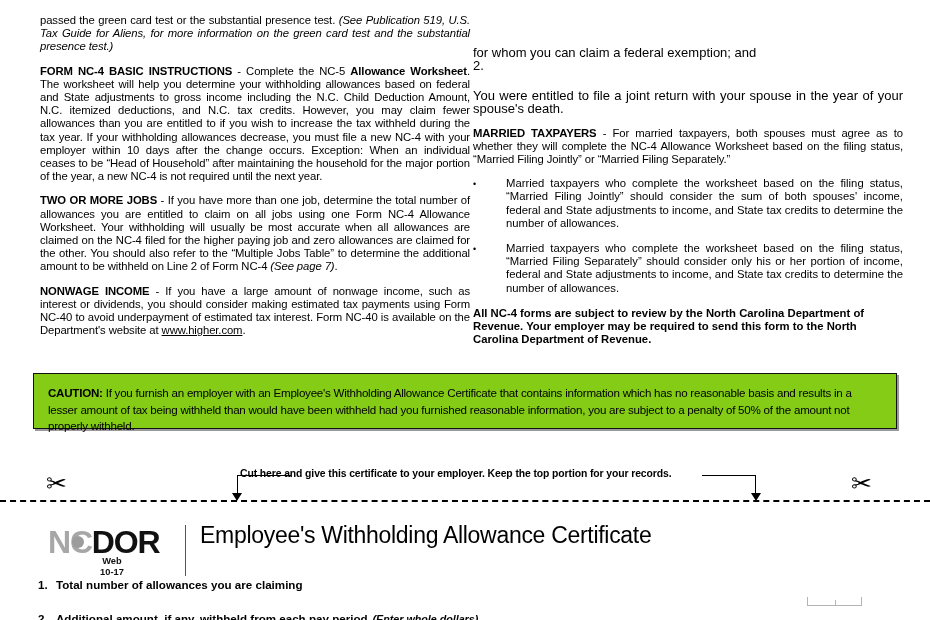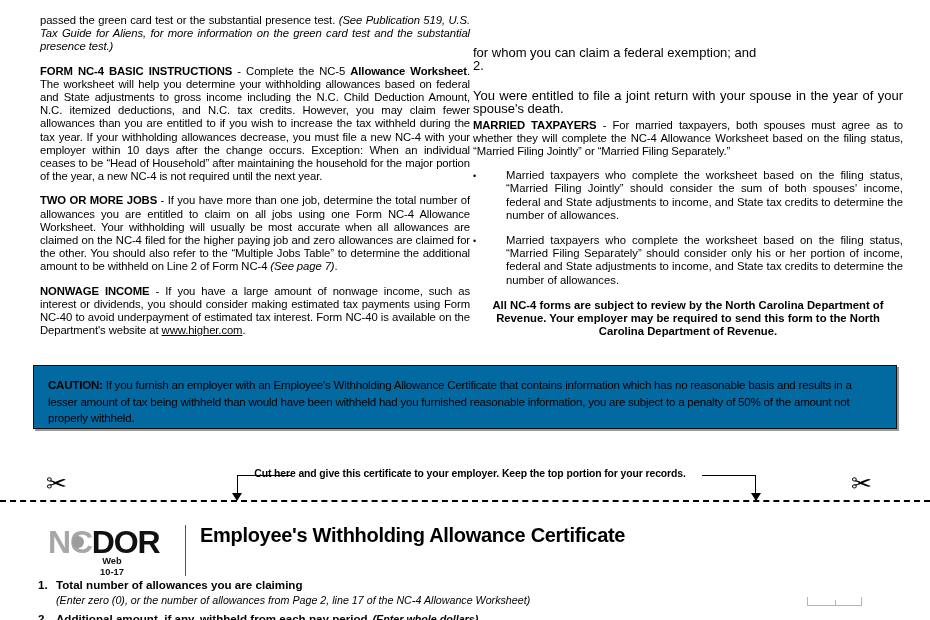--- a/index.html
+++ b/index.html
@@ -81,37 +81,37 @@
   }
   .bulletrow .txt {
     flex: 1 1 auto;
     text-align: justify;
   }
 
   .bold-block {
     font-size: 11.3px;
     line-height: 13.2px;
     font-weight: bold;
-    text-align: center;
+    text-align: left;
   }
 
   .ulink {
     text-decoration: underline;
   }
 
   
   .caution-box {
     position: absolute;
     left: 33px;
-    top: 365px;
+    top: 373px;
     width: 864px;
-    height: 64px;
+    height: 56px;
     border: 1.6px solid #111;
     box-shadow: 2px 2px 0 0 #9a9a9a;
-    background: #0369a1;
+    background: #84cc16;
     box-sizing: border-box;
   }
   .caution-inner {
     padding: 11px 14px 0 14px;
     font-size: 11.6px;
     line-height: 16.5px;
     letter-spacing: -0.25px;
   }
   .caution-inner b { font-weight: bold; }
 
@@ -129,21 +129,20 @@
     top: 38px;
     width: 930px;
     height: 0;
     border-top: 2px dashed #000;
   }
   .cut-text {
     position: absolute;
     left: 240px;
     top: 6px;
     width: 460px;
-    text-align: center;
     font-size: 10.4px;
     font-weight: bold;
     letter-spacing: -0.1px;
   }
   .lead {
     position: absolute;
     top: 13px;
     height: 26px;
     width: 54px;
   }
@@ -233,22 +232,22 @@
     left: 200px;
     top: 524px;
   }
   .form-no {
     font-size: 21px;
     font-weight: bold;
     line-height: 22px;
     letter-spacing: -0.4px;
   }
   .form-name {
-    font-size: 20px;
-    font-weight: bold;
+    font-size: 23px;
+    font-weight: normal;
     line-height: 23px;
     letter-spacing: -0.3px;
   }
 
   
   .formline {
     position: absolute;
     left: 38px;
     width: 860px;
   }
@@ -320,21 +319,21 @@
       <div class="numrow">
         <span class="num"></span>
         <span class="txt">for whom you can claim a federal exemption; and</span>
       </div>
       <div class="numrow">
         <span class="num">2.</span>
         <span class="txt">You were entitled to file a joint return with your spouse in the year of your spouse's death.</span>
       </div>
     </div>
 
-    <p class="para" style="margin-top:3px;"><b>MARRIED TAXPAYERS</b>
+    <p class="para" style="margin-top:11px;"><b>MARRIED TAXPAYERS</b>
       <span>- For married taxpayers, both spouses must agree as to whether they will complete the NC-4 Allowance Worksheet based on the filing status, “Married Filing Jointly” or “Married Filing Separately.”</span></p>
 
     <div class="bulletrow">
       <span class="bul">•</span>
       <span class="txt">Married taxpayers who complete the worksheet based on the filing status, “Married Filing Jointly” should consider the sum of both spouses' income, federal and State adjustments to income, and State tax credits to determine the number of allowances.</span>
     </div>
 
     <div class="bulletrow">
       <span class="bul">•</span>
       <span class="txt">Married taxpayers who complete the worksheet based on the filing status, “Married Filing Separately” should consider only his or her portion of income, federal and State adjustments to income, and State tax credits to determine the number of allowances.</span>
@@ -382,21 +381,20 @@
 
   <div class="form-title">
     <div class="form-name">Employee's Withholding Allowance Certificate</div>
   </div>
 
   <div class="formline fl-1">
     <div class="fl-head">
       <span class="fl-num">1.</span>
       <span>Total number of allowances you are claiming</span>
     </div>
-    <div class="fl-sub">(Enter zero (0), or the number of allowances from Page 2, line 17 of the NC-4 Allowance Worksheet)</div>
   </div>
   <div class="answer-box ab-1"></div>
 
   <div class="formline fl-2">
     <div class="fl-head">
       <span class="fl-num">2.</span>
       <span>Additional amount, if any, withheld from each pay period</span>
       <span class="fl-sub" style="margin-left:5px;margin-top:0;">(Enter whole dollars)</span>
     </div>
   </div>

